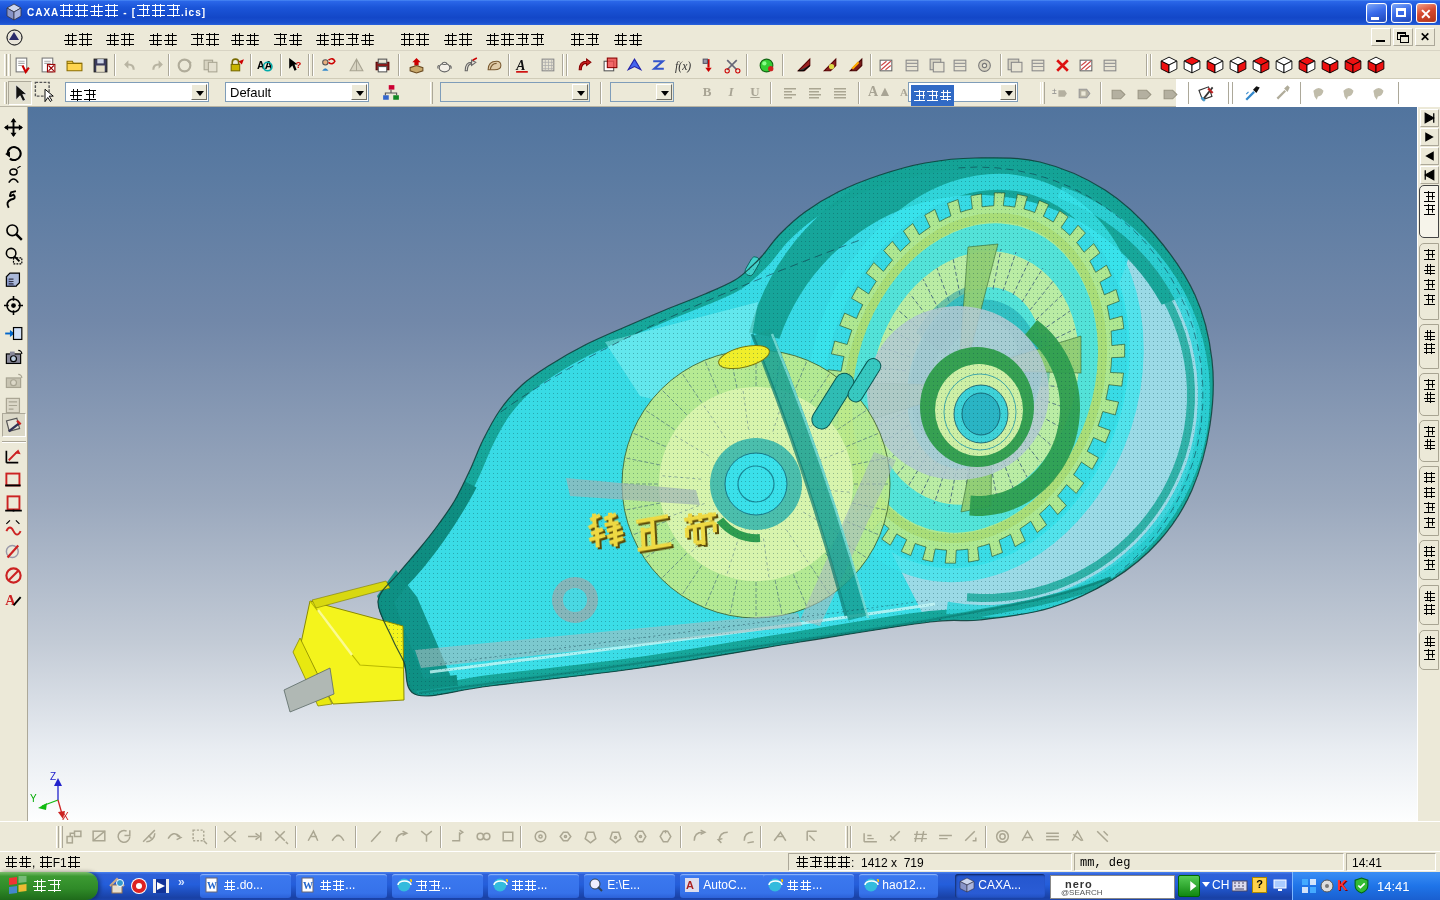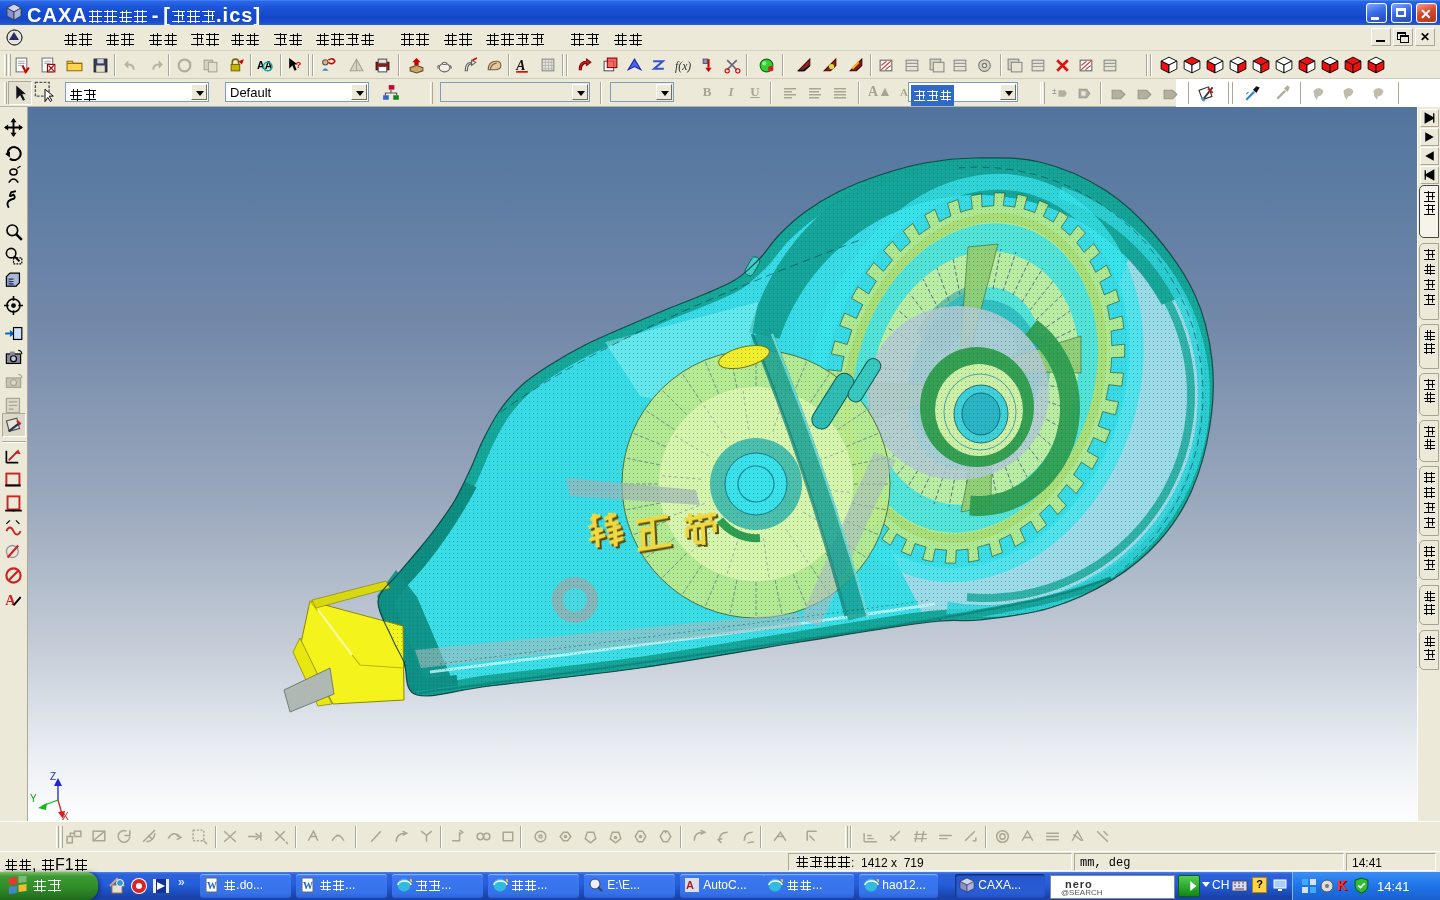--- a/index.html
+++ b/index.html
@@ -16,21 +16,21 @@
 .combo{background:#fff;border:1px solid #7f9db9;height:20px;position:absolute;}
 .combo .btn{position:absolute;right:1px;top:1px;bottom:1px;width:16px;background:#ece9d8;border:1px solid;border-color:#fff #716f64 #716f64 #fff;}
 .combo .btn:after{content:"";position:absolute;left:4px;top:6px;border:4px solid transparent;border-top:5px solid #000;}
 </style></head><body>
 <div class="ab" style="left:0;top:0;width:1440px;height:25px;background:linear-gradient(180deg,#4b8bf5 0%,#2a66e8 6%,#1b55d8 30%,#1347c8 70%,#1a51cf 92%,#2a63dd 100%);">
     <svg class="ab" style="left:5px;top:3px" width="18" height="18" viewBox="0 0 18 18">
       <polygon points="9,1 16,5 9,9 2,5" fill="#cdd6ee" stroke="#334" stroke-width="0.8"></polygon>
       <polygon points="2,5 9,9 9,17 2,13" fill="#8894c8" stroke="#334" stroke-width="0.8"></polygon>
       <polygon points="16,5 9,9 9,17 16,13" fill="#aab4dd" stroke="#334" stroke-width="0.8"></polygon>
     </svg>
-    <div class="ab" style="left:27px;top:4px;color:#fff;font-weight:bold;font-size:20px;letter-spacing:1px;">CAXA<i class="cj v0 w s13"></i><i class="cj v0 w s13"></i><i class="cj v2 w s13"></i><i class="cj v0 w s13"></i><span style="margin:0 4px;">-</span>[<i class="cj v1 w s13"></i><i class="cj v0 w s13"></i><i class="cj v1 w s13"></i>.ics]</div>
+    <div class="ab" style="left:27px;top:4px;color:#fff;font-weight:bold;font-size:10px;letter-spacing:1px;">CAXA<i class="cj v0 w s13"></i><i class="cj v0 w s13"></i><i class="cj v2 w s13"></i><i class="cj v0 w s13"></i><span style="margin:0 4px;">-</span>[<i class="cj v1 w s13"></i><i class="cj v0 w s13"></i><i class="cj v1 w s13"></i>.ics]</div>
     <div class="ab" style="left:1366px;top:3px;width:21px;height:20px;border-radius:3px;background:linear-gradient(160deg,#7da7f7 0%,#3a6ceb 45%,#1e46b8 100%);border:1px solid #fff;box-shadow:inset 0 0 1px rgba(255,255,255,.6);">
       <div class="ab" style="left:4px;top:13px;width:8px;height:3px;background:#fff;"></div>
     </div>
     <div class="ab" style="left:1391px;top:3px;width:21px;height:20px;border-radius:3px;background:linear-gradient(160deg,#7da7f7 0%,#3a6ceb 45%,#1e46b8 100%);border:1px solid #fff;box-shadow:inset 0 0 1px rgba(255,255,255,.6);">
       <div class="ab" style="left:4px;top:4px;width:10px;height:9px;border:2px solid #fff;border-top-width:3px;"></div>
     </div>
     <div class="ab" style="left:1416px;top:3px;width:21px;height:20px;border-radius:3px;background:linear-gradient(160deg,#f1a088 0%,#d6492f 45%,#b03318 100%);border:1px solid #fff;box-shadow:inset 0 0 1px rgba(255,255,255,.6);">
       <div class="ab" style="left:3px;top:2px;color:#fff;font-size:14px;font-weight:bold;">✕</div>
     </div>
   </div>
@@ -865,21 +865,21 @@
     <div class="ab" style="left:355px;top:4px;width:2px;height:22px;border-left:1px solid #aca899;border-right:1px solid #fff;"></div>
     <div class="ab" style="left:440px;top:4px;width:2px;height:22px;border-left:1px solid #aca899;border-right:1px solid #fff;"></div>
     <div class="ab" style="left:520px;top:4px;width:2px;height:22px;border-left:1px solid #aca899;border-right:1px solid #fff;"></div>
     <div class="ab" style="left:680px;top:4px;width:2px;height:22px;border-left:1px solid #aca899;border-right:1px solid #fff;"></div>
     <div class="ab" style="left:760px;top:4px;width:2px;height:22px;border-left:1px solid #aca899;border-right:1px solid #fff;"></div>
     <div class="ab" style="left:850px;top:4px;width:2px;height:22px;border-left:1px solid #aca899;border-right:1px solid #fff;"></div>
     <div class="ab" style="left:985px;top:4px;width:2px;height:22px;border-left:1px solid #aca899;border-right:1px solid #fff;"></div>
     <div class="ab grip" style="left:845px;top:4px"></div>
   </div>
 <div class="ab tb" style="left:0;top:851px;width:1440px;height:21px;border-top:1px solid #fff;">
-    <div class="ab" style="left:4px;top:4px;font-size:16px;"><i class="cj v2 "></i><i class="cj v2 "></i>, <i class="cj v0 "></i>F1<i class="cj v0 "></i></div>
+    <div class="ab" style="left:4px;top:4px;font-size:12px;"><i class="cj v2 "></i><i class="cj v2 "></i>, <i class="cj v0 "></i>F1<i class="cj v0 "></i></div>
     <div class="ab" style="left:788px;top:1px;width:284px;height:18px;border:1px solid;border-color:#aca899 #fff #fff #aca899;"></div>
     <div class="ab" style="left:795px;top:4px;font-size:12px;"><i class="cj v2 "></i><i class="cj v1 "></i><i class="cj v0 "></i><i class="cj v0 "></i>: &nbsp;1412 x &nbsp;719</div>
     <div class="ab" style="left:1074px;top:1px;width:270px;height:18px;border:1px solid;border-color:#aca899 #fff #fff #aca899;"></div>
     <div class="ab" style="left:1080px;top:4px;font-size:12px;font-family:'Liberation Mono',monospace;">mm, deg</div>
     <div class="ab" style="left:1346px;top:1px;width:90px;height:18px;border:1px solid;border-color:#aca899 #fff #fff #aca899;"></div>
     <div class="ab" style="left:1352px;top:4px;font-size:12px;">14:41</div>
   </div>
 <div class="ab" style="left:0;top:872px;width:1440px;height:28px;background:linear-gradient(180deg,#4b84f0 0%,#3061d8 8%,#245edb 45%,#1941a5 92%,#1c45ad 100%);">
     <div class="ab" style="left:0;top:0;width:98px;height:28px;background:linear-gradient(180deg,#7ebe6e 0%,#3c9a32 15%,#2f8a28 60%,#1e6a1a 100%);border-radius:0 12px 12px 0;box-shadow:2px 0 4px rgba(0,0,0,.4);">
       <svg class="ab" style="left:8px;top:4px" width="20" height="20" viewBox="0 0 20 20">

